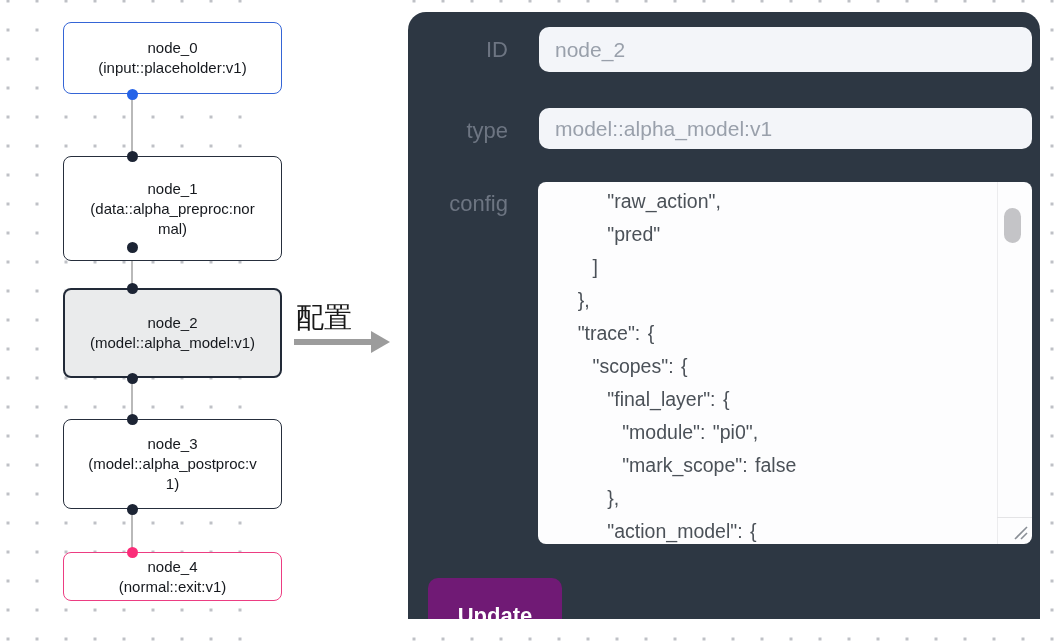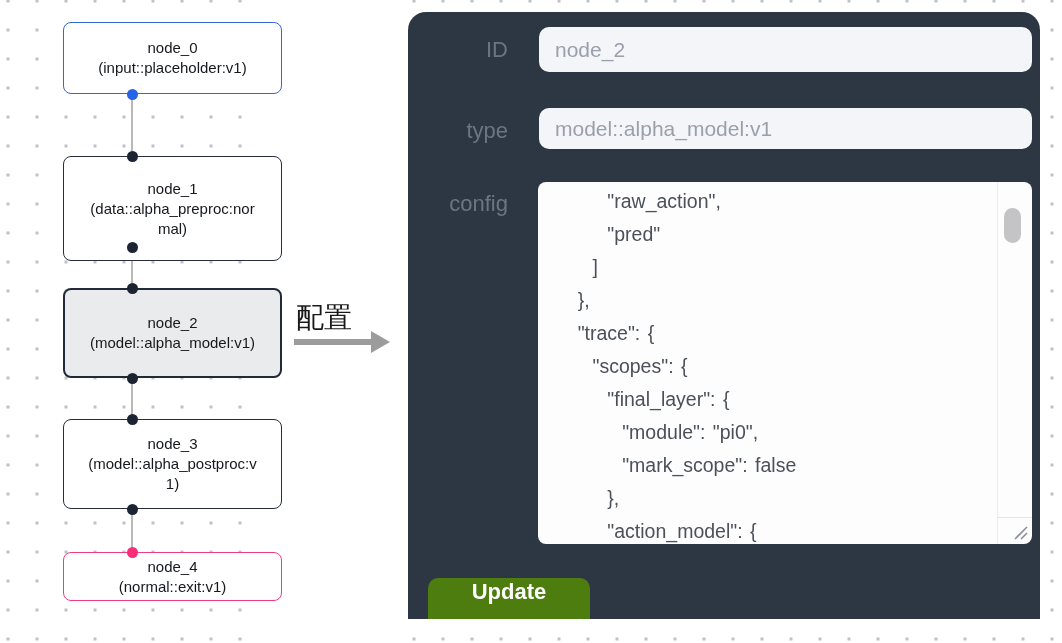--- a/index.html
+++ b/index.html
@@ -49,24 +49,24 @@
   .fld-id{top:15px;height:45px;}
   .fld-type{top:96px;height:41px;}
   .editor{position:absolute;left:130px;top:170px;width:494px;height:362px;
     background:#fdfdfe;border-radius:8px;overflow:hidden;cursor:text;}
   .editor pre{margin:0;padding:3px 0 0 10px;font-family:"Liberation Sans",sans-serif;
     font-size:19.5px;line-height:33px;color:#4b5158;white-space:pre;word-spacing:2px;}
   .sb-track-line{position:absolute;left:459px;top:0;bottom:0;width:1px;background:#ececee;}
   .sb-corner-line{position:absolute;left:459px;top:335px;width:35px;height:1px;background:#e4e4e6;}
   .sb-thumb{position:absolute;left:466px;top:26px;width:17px;height:35px;background:#c4c4c7;border-radius:9px;}
   .resize-grip{position:absolute;right:3px;bottom:3px;width:18px;height:18px;cursor:nwse-resize;}
-  .update-btn{position:absolute;left:20px;top:566px;width:162px;height:56px;
-    background:#4d7c0f;border:none;border-radius:10px;color:#ffffff;
+  .update-btn{position:absolute;left:20px;top:566px;width:134px;height:56px;
+    background:#701a75;border:none;border-radius:10px;color:#ffffff;
     font-size:22px;font-weight:700;font-family:"Liberation Sans",sans-serif;
-    display:flex;justify-content:center;align-items:flex-start;padding-top:1px;box-sizing:border-box;cursor:pointer;}
+    display:flex;justify-content:center;align-items:flex-start;padding-top:25px;box-sizing:border-box;cursor:pointer;}
 </style>
 </head>
 <body>
 
 <div class="gap-mask"></div>
 
 <div class="edge" style="top:94px;height:62px;"></div>
 <div class="edge" style="top:247px;height:41px;"></div>
 <div class="edge" style="top:378px;height:41px;"></div>
 <div class="edge" style="top:509px;height:43px;"></div>

